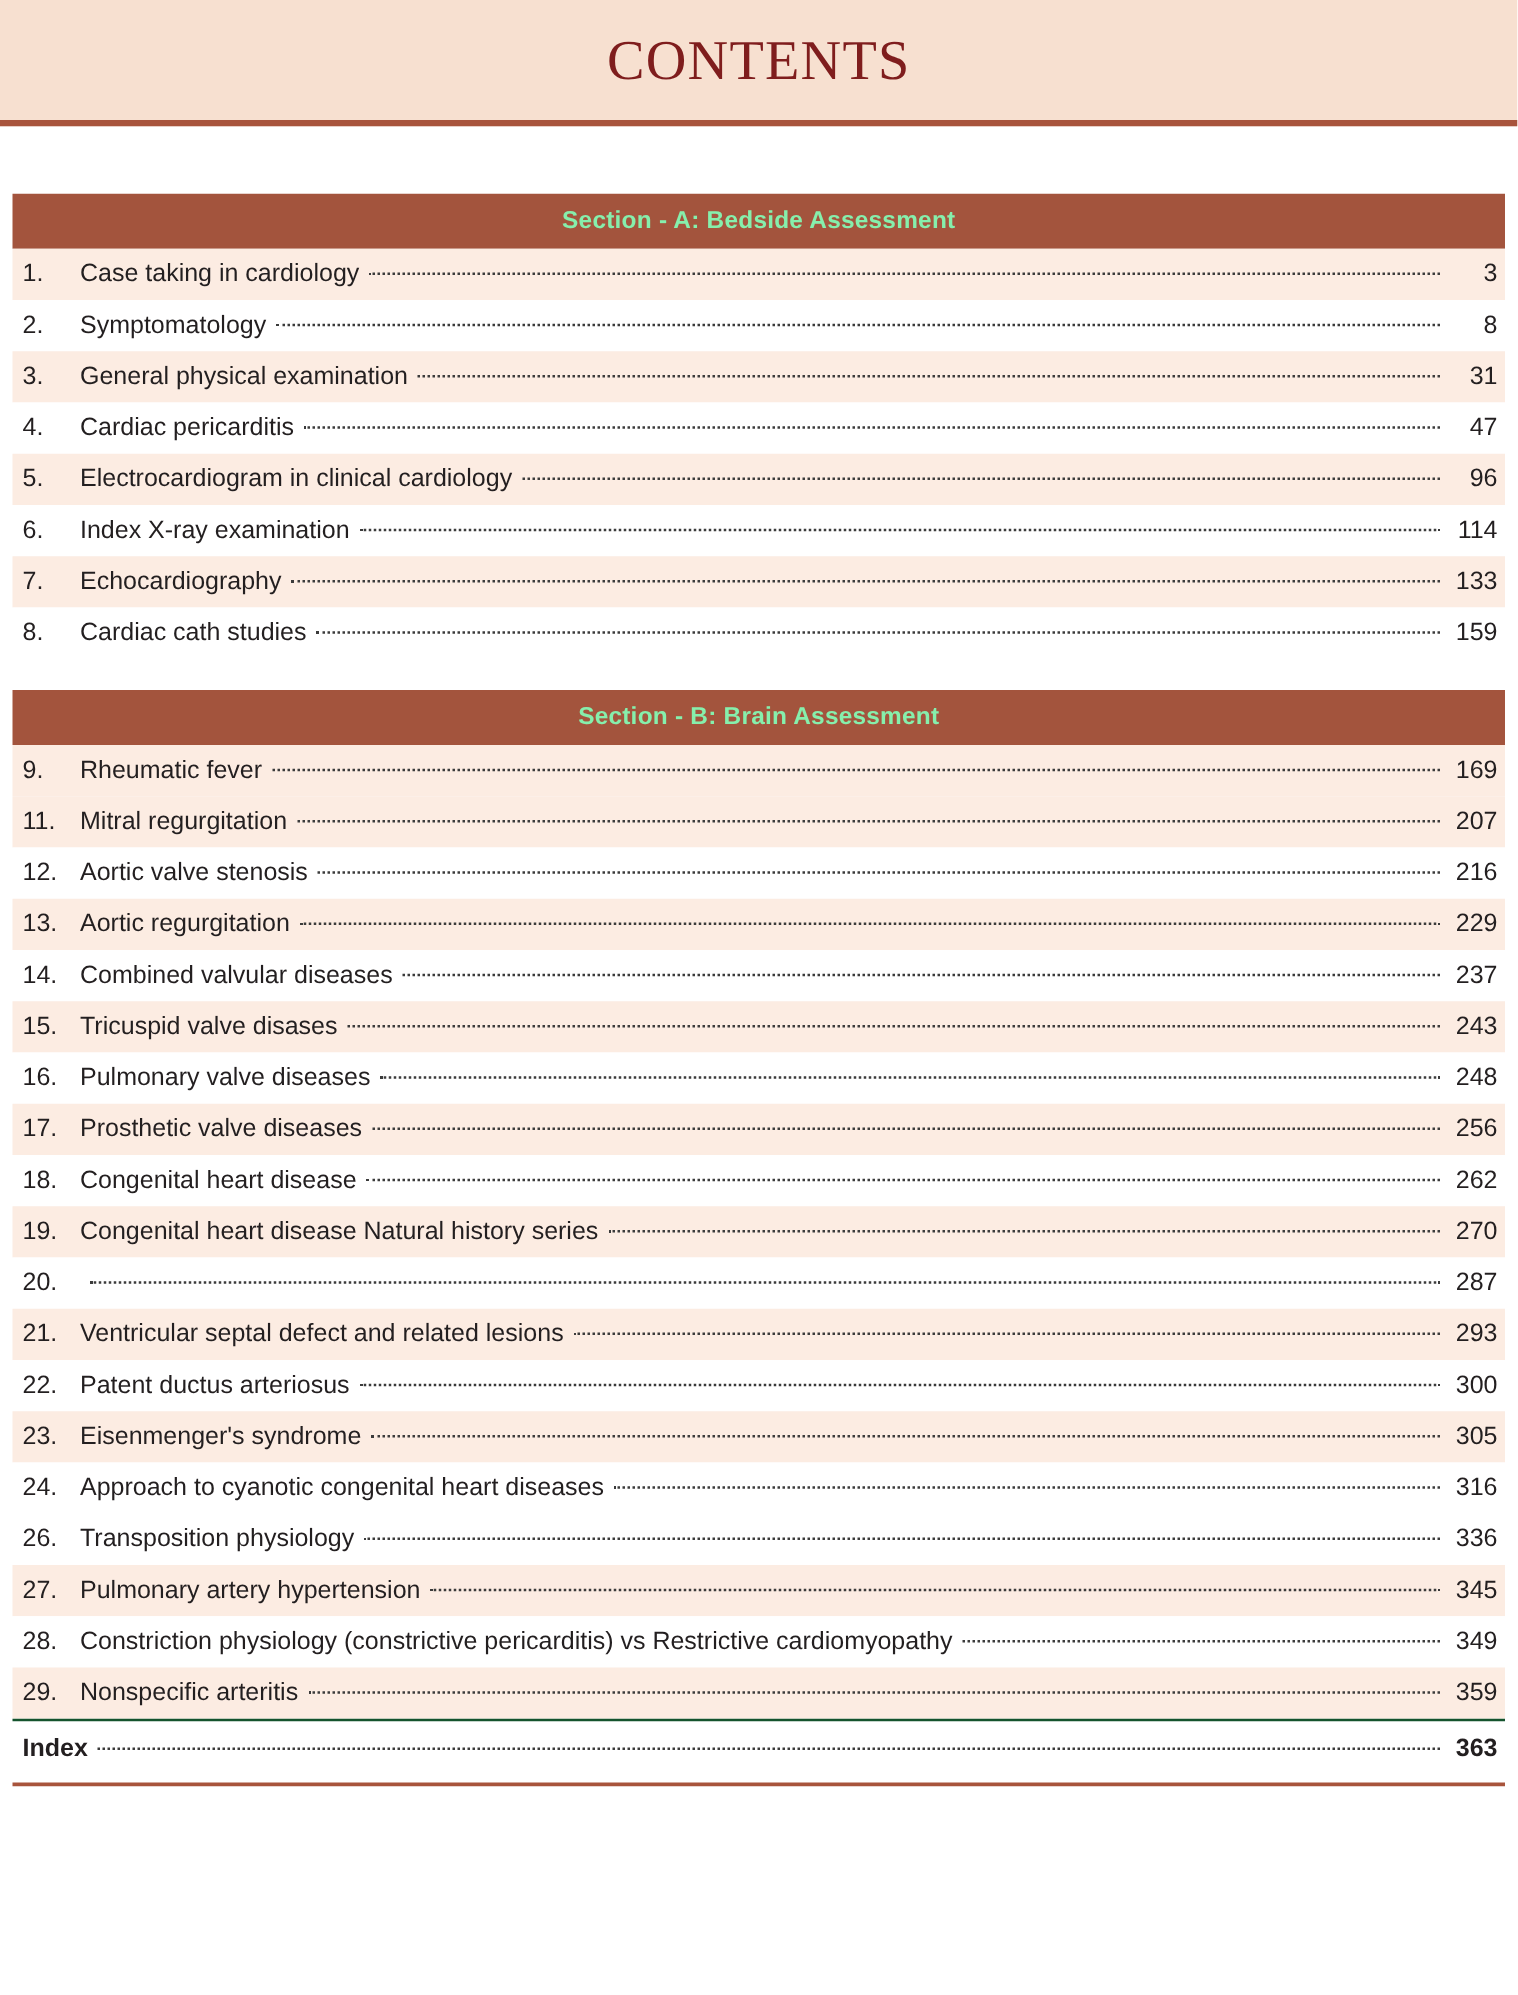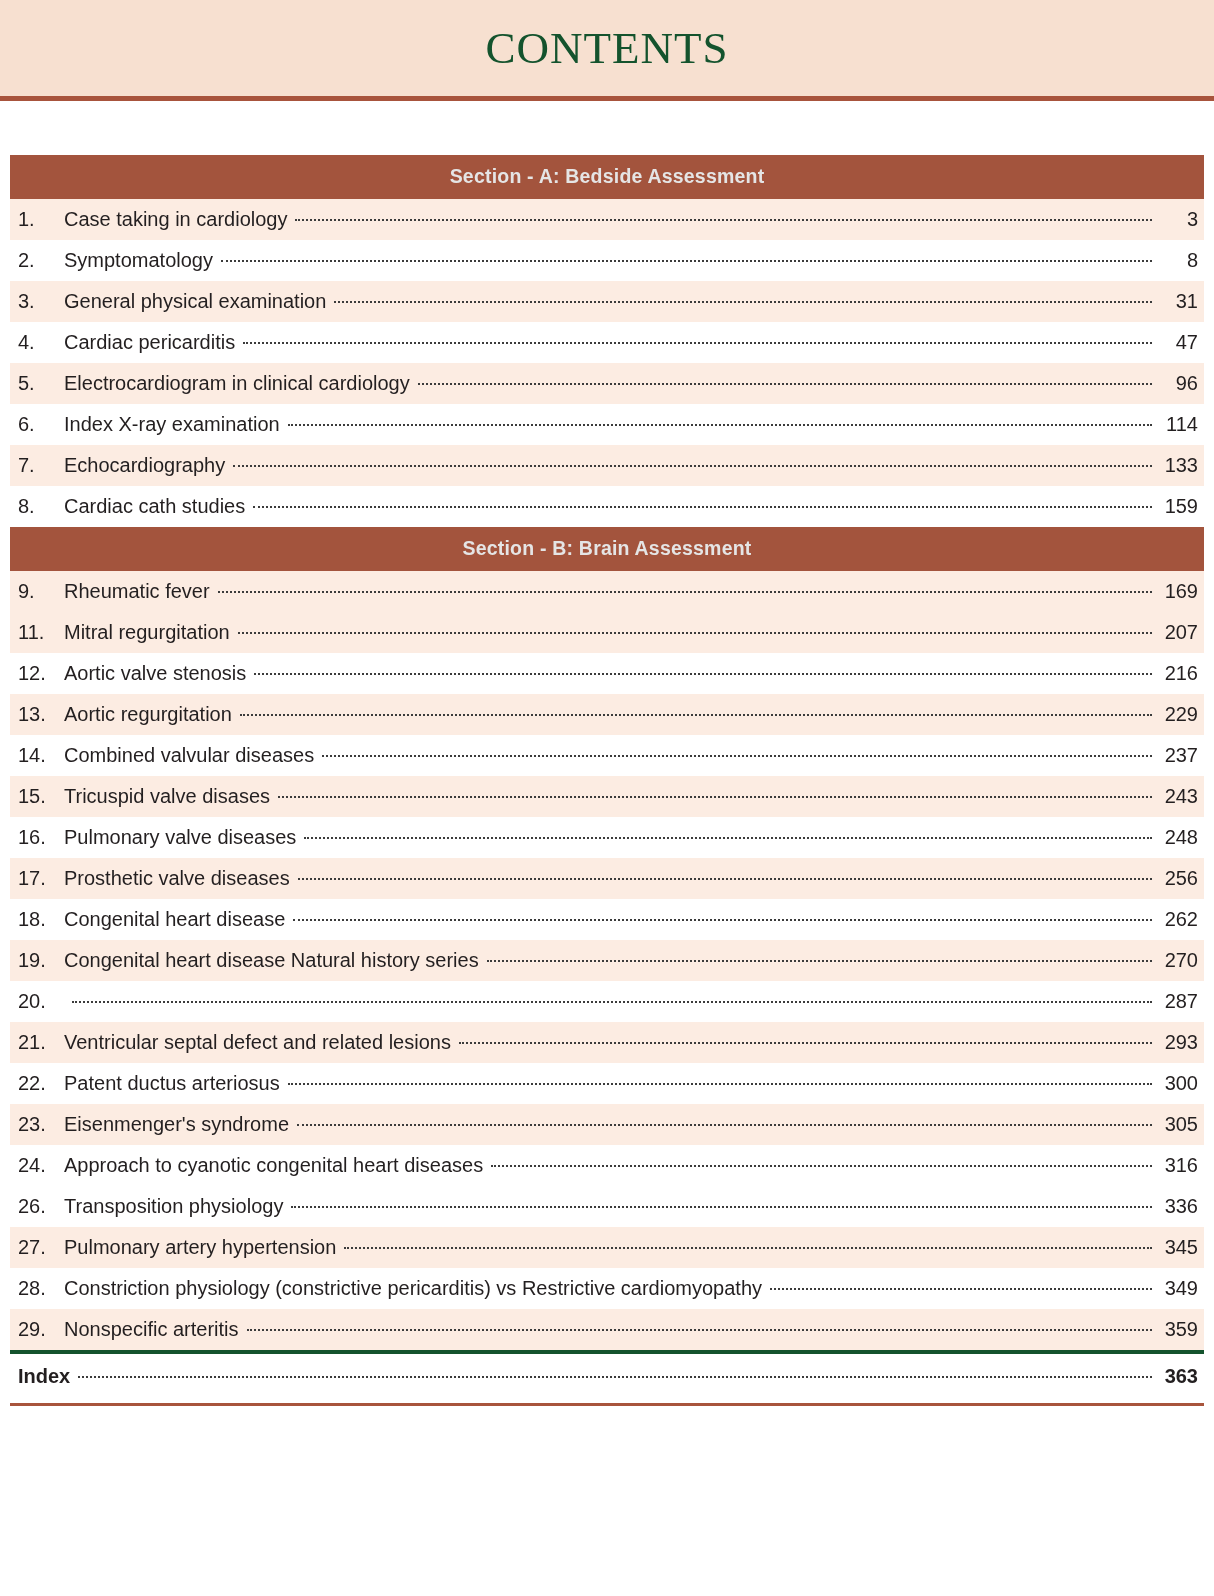--- a/index.html
+++ b/index.html
@@ -26,38 +26,39 @@
     height: 96px;
     display: flex;
     align-items: center;
     justify-content: center;
     border-bottom: 5px solid #a8543c;
   }
   .header-title {
     font-family: "Liberation Serif", serif;
     font-size: 45px;
     letter-spacing: 1px;
-    color: #14532d;
+    color: #7f1d1d;
     font-weight: 400;
     text-transform: uppercase;
     text-align: center;
   }
   
   .toc {
     margin-top: 54px;
     padding: 0 10px 0 10px;
   }
   .section-head {
     background: #a3543d;
-    color: #e5e5e5;
+    color: #86efac;
     font-size: 19.5px;
     font-weight: bold;
     text-align: center;
     padding: 10px 0 11px 0;
     letter-spacing: 0.2px;
+    margin-top: 25px;
   }
   .entry {
     display: flex;
     align-items: baseline;
     font-size: 20px;
     padding: 9px 6px 9px 8px;
     color: #231f20;
     background: #ffffff;
   }
   .entry.alt {
@@ -81,21 +82,21 @@
   }
   .pg {
     flex: 0 0 auto;
     text-align: right;
     min-width: 40px;
     white-space: nowrap;
   }
   .entry.index-row {
     font-weight: bold;
     background: #ffffff;
-    border-top: 4px solid #14532d;
+    border-top: 2px solid #14532d;
     padding-top: 11px;
   }
   .entry.index-row .num {
     width: auto;
     flex: 0 0 auto;
   }
   .footer-rule {
     border-bottom: 3px solid #a8543c;
     margin: 6px 10px 0 10px;
   }

